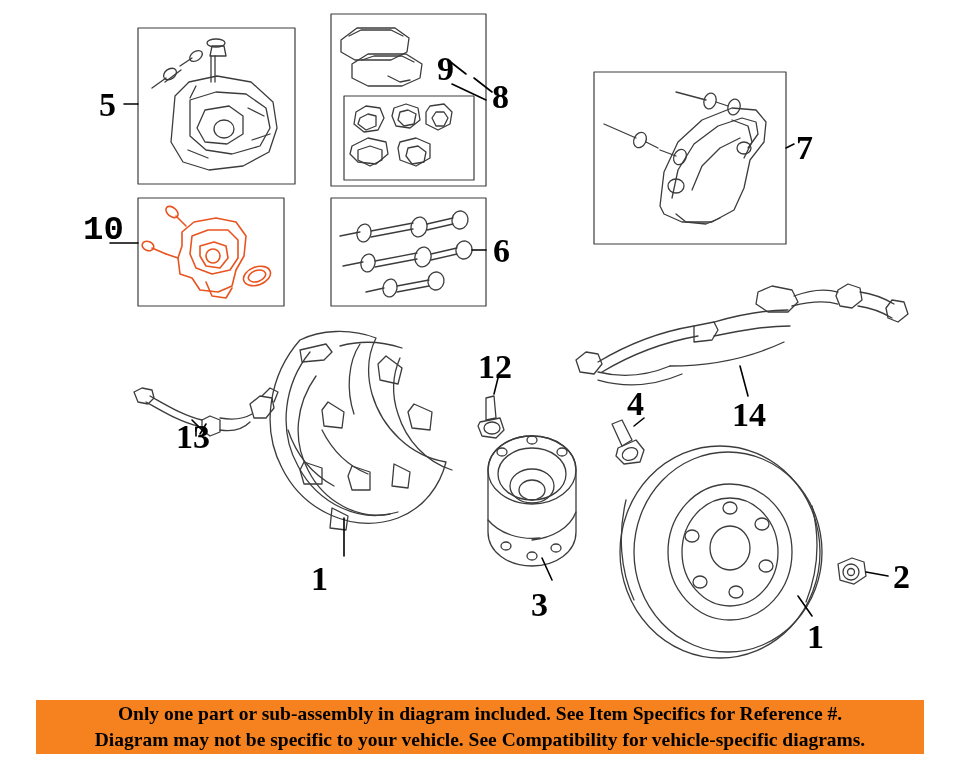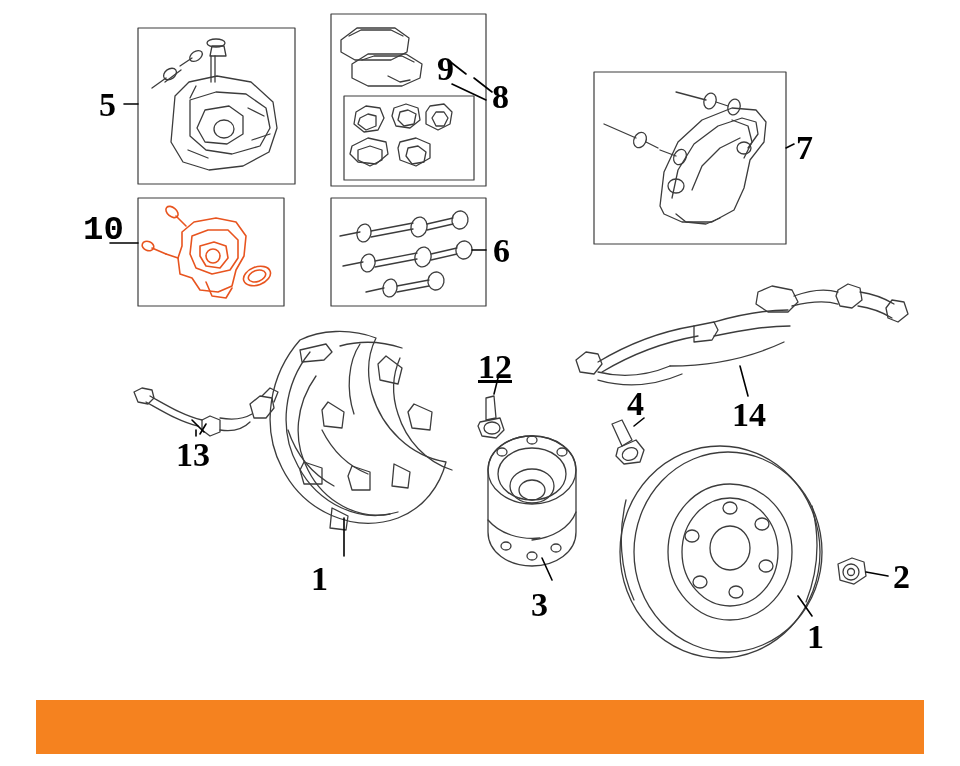--- a/index.html
+++ b/index.html
@@ -283,25 +283,27 @@
       </g>
     </g>
   </svg>
 
   <div class="callout big" style="left:99px;  top:88px;">5</div>
   <div class="callout big" style="left:437px; top:52px;">9</div>
   <div class="callout big" style="left:492px; top:80px;">8</div>
   <div class="callout big" style="left:796px; top:131px;">7</div>
   <div class="callout big" style="left:83px;  top:213px;font-family:Liberation Mono, monospace;">10</div>
   <div class="callout big" style="left:493px; top:234px;">6</div>
-  <div class="callout big" style="left:478px; top:350px;text-decoration:underline;">12</div>
+  <div class="callout big" style="left:478px; top:350px;">12</div>
   <div class="callout big" style="left:627px; top:387px;">4</div>
   <div class="callout big" style="left:732px; top:398px;text-align:right;">14</div>
-  <div class="callout big" style="left:176px; top:438px;">13</div>
+  <div class="callout big" style="left:176px; top:420px;">13</div>
   <div class="callout big" style="left:311px; top:562px;">1</div>
   <div class="callout big" style="left:531px; top:588px;">3</div>
   <div class="callout big" style="left:893px; top:560px;">2</div>
   <div class="callout big" style="left:807px; top:620px;">1</div>
 
   <div class="banner">
+    <span>Only one part or sub-assembly in diagram included. See Item Specifics for Reference #.</span>
+    <span>Diagram may not be specific to your vehicle. See Compatibility for vehicle-specific diagrams.</span>
   </div>
 
 </div>
 
 </body></html>

